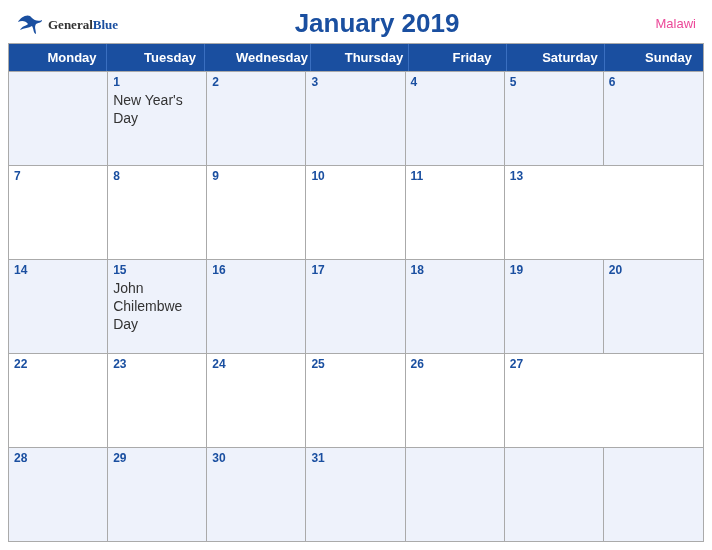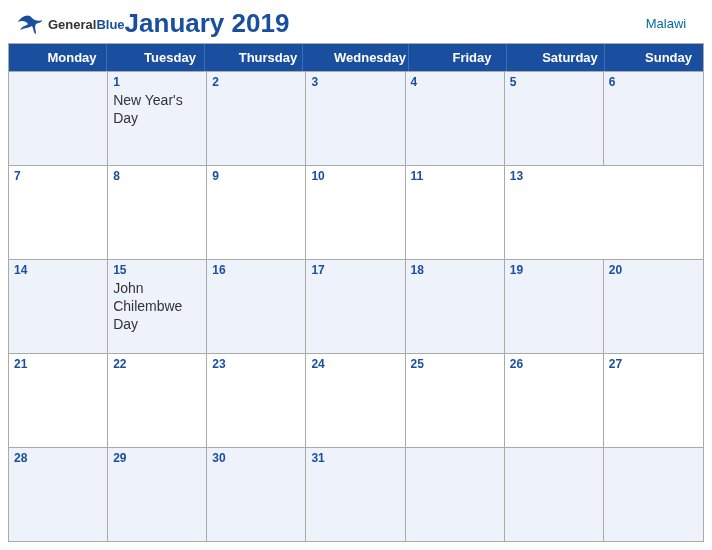--- a/index.html
+++ b/index.html
@@ -17,20 +17,21 @@
       display: flex;
       align-items: center;
       justify-content: space-between;
       padding: 8px 16px 4px 16px;
     }
 
     .logo {
       display: flex;
       align-items: center;
       gap: 4px;
+      font-family: Liberation Serif, serif;
     }
 
     .logo-text-general {
       font-size: 13px;
       font-weight: bold;
       color: #333;
     }
 
     .logo-text-blue {
       font-size: 13px;
@@ -40,29 +41,29 @@
 
     .logo-bird {
       width: 28px;
       height: 24px;
     }
 
     .title {
       font-size: 26px;
       font-weight: bold;
       color: #1a4fa0;
-      text-align: left;
+      text-align: center;
       flex: 1;
     }
 
     .country {
       font-size: 13px;
-      color: #0369a1;
+      color: #ec4899;
       min-width: 60px;
-      text-align: center;
+      text-align: right;
     }
 
     .calendar {
       flex: 1;
       display: flex;
       flex-direction: column;
       margin: 0 8px 8px 8px;
       border: 1px solid #aaa;
     }
 
@@ -150,22 +151,22 @@
     </div>
   </div>
   <div class="title">January 2019</div>
   <div class="country">Malawi</div>
 </div>
 
 <div class="calendar">
   <div class="calendar-header">
   <div class="day-name">Monday</div>
       <div class="day-name">Tuesday</div>
+      <div class="day-name">Wednesday</div>
       <div class="day-name">Thursday</div>
-      <div class="day-name">Wednesday</div>
       <div class="day-name">Friday</div>
       <div class="day-name">Saturday</div>
       <div class="day-name">Sunday</div>
     </div>
   <div class="calendar-body">
   <div class="calendar-week">
         <div class="calendar-cell cell-empty"></div>
         <div class="calendar-cell">
           <span class="cell-number">1</span>
           <div class="cell-event">New Year's Day</div>
@@ -225,23 +226,20 @@
         </div>
         <div class="calendar-cell">
           <span class="cell-number">19</span>
         </div>
         <div class="calendar-cell">
           <span class="cell-number">20</span>
         </div>
       </div>
       <div class="calendar-week">
         <div class="calendar-cell">
-          <span class="cell-number">21</span>
-        </div>
-        <div class="calendar-cell">
           <span class="cell-number">22</span>
         </div>
         <div class="calendar-cell">
           <span class="cell-number">23</span>
         </div>
         <div class="calendar-cell">
           <span class="cell-number">24</span>
         </div>
         <div class="calendar-cell">
           <span class="cell-number">25</span>

